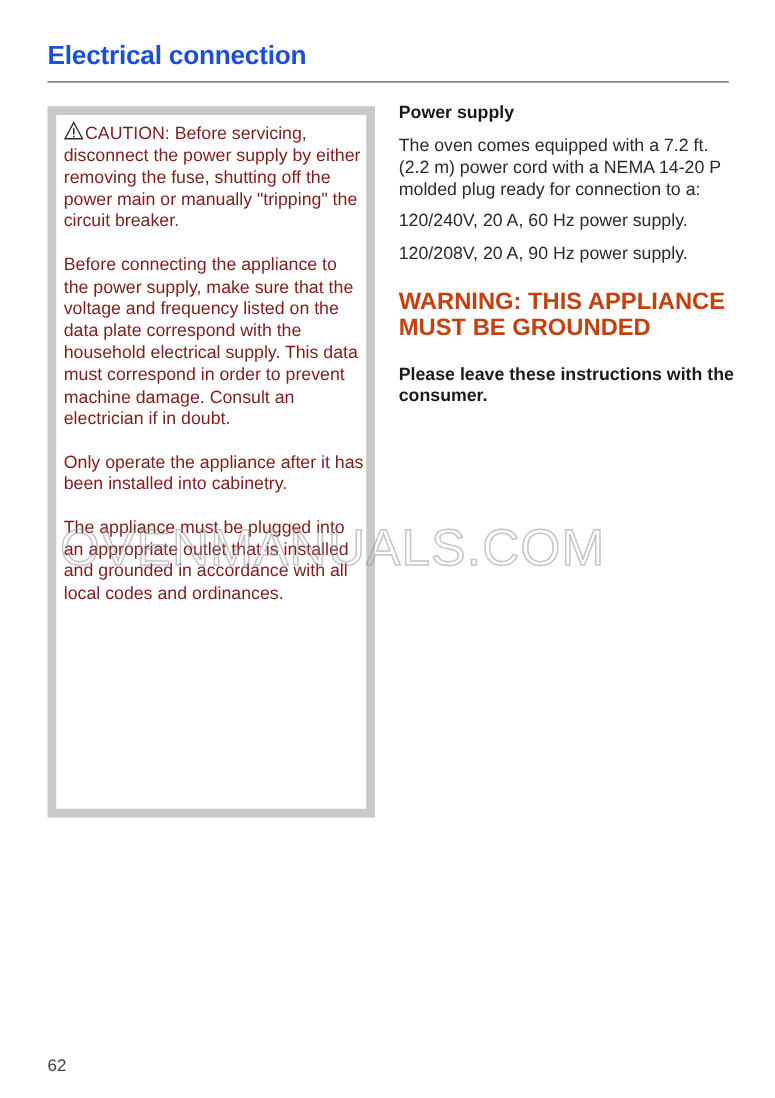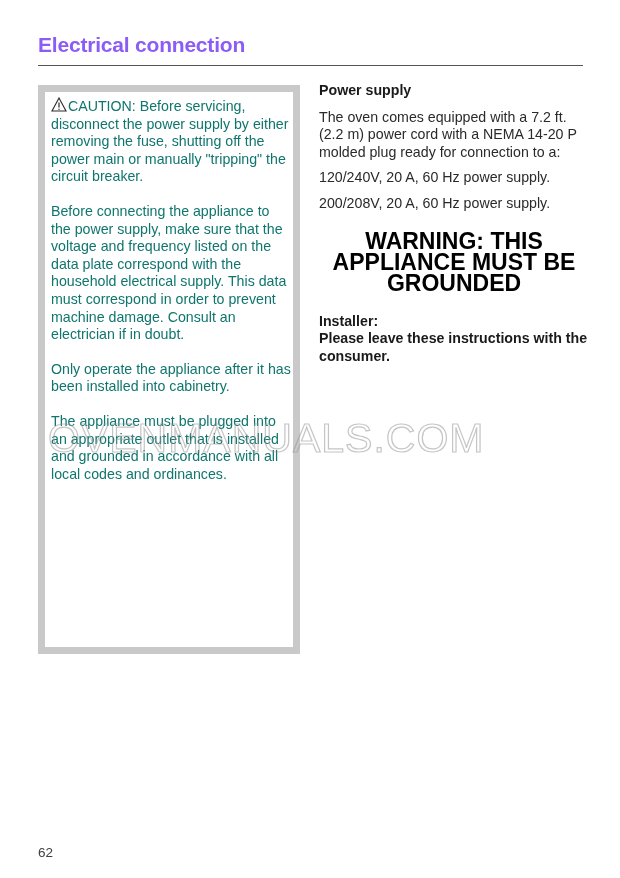--- a/index.html
+++ b/index.html
@@ -14,21 +14,21 @@
       overflow: hidden;
       font-family: "Liberation Sans", "DejaVu Sans", sans-serif;
       color: #222222;
     }
     .page-title {
       position: absolute;
       left: 38px;
       top: 33px;
       font-size: 21px;
       font-weight: bold;
-      color: #8b5cf6;
+      color: #1d4ed8;
       letter-spacing: -0.2px;
     }
     .title-rule {
       position: absolute;
       left: 38px;
       top: 65px;
       width: 545px;
       height: 1px;
       background: #555555;
     }
@@ -42,21 +42,21 @@
       background: #ffffff;
       padding: 0;
     }
     .caution-inner {
       position: absolute;
       left: 6px;
       top: 5px;
       width: 240px;
       font-size: 14.2px;
       line-height: 17.6px;
-      color: #0f766e;
+      color: #7f1d1d;
     }
     .caution-inner p {
       margin: 0 0 17px 0;
     }
     .warn-icon {
       display: inline-block;
       width: 16px;
       height: 15px;
       vertical-align: -1px;
       margin-right: 1px;
@@ -72,26 +72,25 @@
     }
     .right-col .heading {
       font-weight: bold;
       color: #1a1a1a;
       margin: 0 0 9px 0;
     }
     .right-col p {
       margin: 0 0 8px 0;
     }
     .warning-heading {
-      font-size: 23px;
+      font-size: 19px;
       line-height: 21px;
       font-weight: bold;
-      color: #000000;
+      color: #c2410c;
       margin: 18px 0 19px 0 !important;
-      text-align: center;
     }
     .installer {
       font-weight: bold;
       color: #1a1a1a;
     }
     .watermark {
       position: absolute;
       left: 48px;
       top: 415px;
       width: 540px;
@@ -128,23 +127,22 @@
     <p>Before connecting the appliance to the power supply, make sure that the voltage and frequency listed on the data plate correspond with the household electrical supply. This data must correspond in order to prevent machine damage. Consult an electrician if in doubt.</p>
     <p>Only operate the appliance after it has been installed into cabinetry.</p>
     <p>The appliance must be plugged into an appropriate outlet that is installed and grounded in accordance with all local codes and ordinances.</p>
   </div>
 </div>
 
 <div class="right-col">
   <p class="heading">Power supply</p>
   <p>The oven comes equipped with a 7.2 ft. (2.2 m) power cord with a NEMA 14-20 P molded plug ready for connection to a:</p>
   <p>120/240V, 20 A, 60 Hz power supply.</p>
-  <p>200/208V, 20 A, 60 Hz power supply.</p>
+  <p>120/208V, 20 A, 90 Hz power supply.</p>
   <p class="warning-heading">WARNING: THIS APPLIANCE MUST BE GROUNDED</p>
   <div class="installer">
-    <div>Installer:</div>
     <div>Please leave these instructions with the consumer.</div>
   </div>
 </div>
 
 <div class="watermark">OVENMANUALS.COM</div>
 
 <div class="page-number">62</div>
 
 </body></html>

